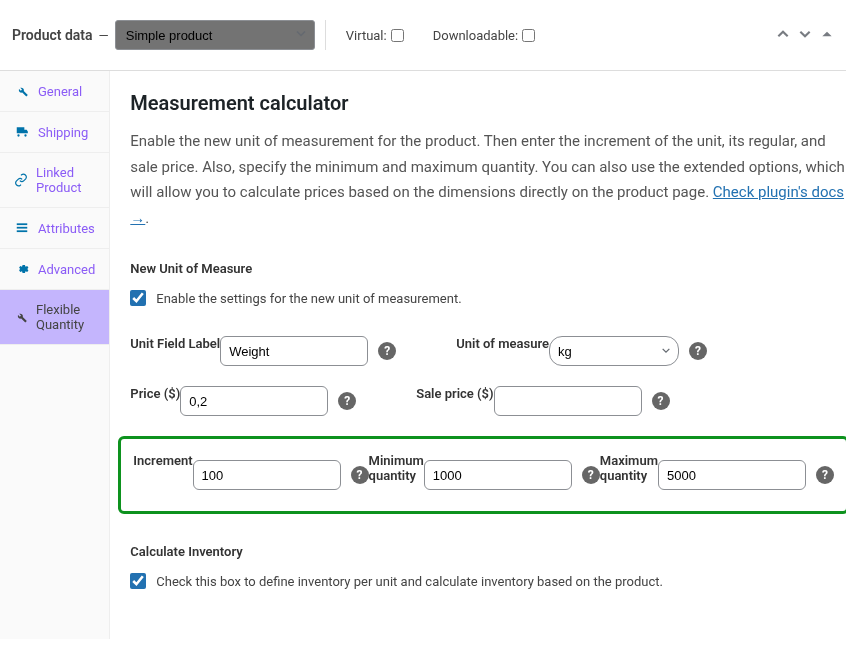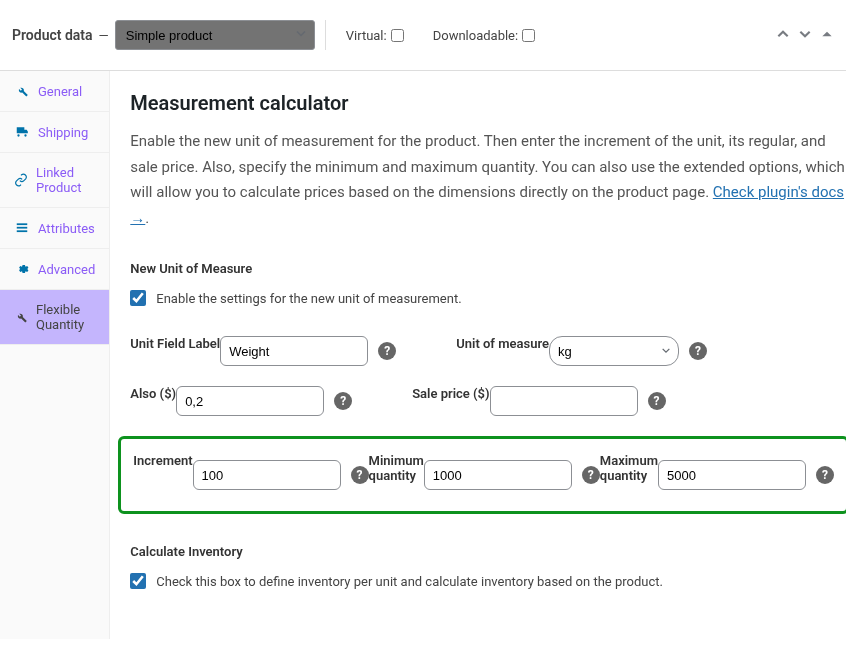--- a/index.html
+++ b/index.html
@@ -170,21 +170,21 @@
                 </svg>
             </span>
           </span>
           <span class="help-icon">?</span>
         </div>
       </div>
     </div>
 
     <div class="fields-row">
       <div class="field">
-        <div class="field-label">Also ($)</div>
+        <div class="field-label">Price ($)</div>
         <div class="field-input-row">
           <input class="text-input" type="text" value="0,2" style="">
           <span class="help-icon">?</span>
         </div>
       </div>
       <div class="field">
         <div class="field-label">Sale price ($)</div>
         <div class="field-input-row">
           <input class="text-input" type="text" value="" style="">
           <span class="help-icon">?</span>

